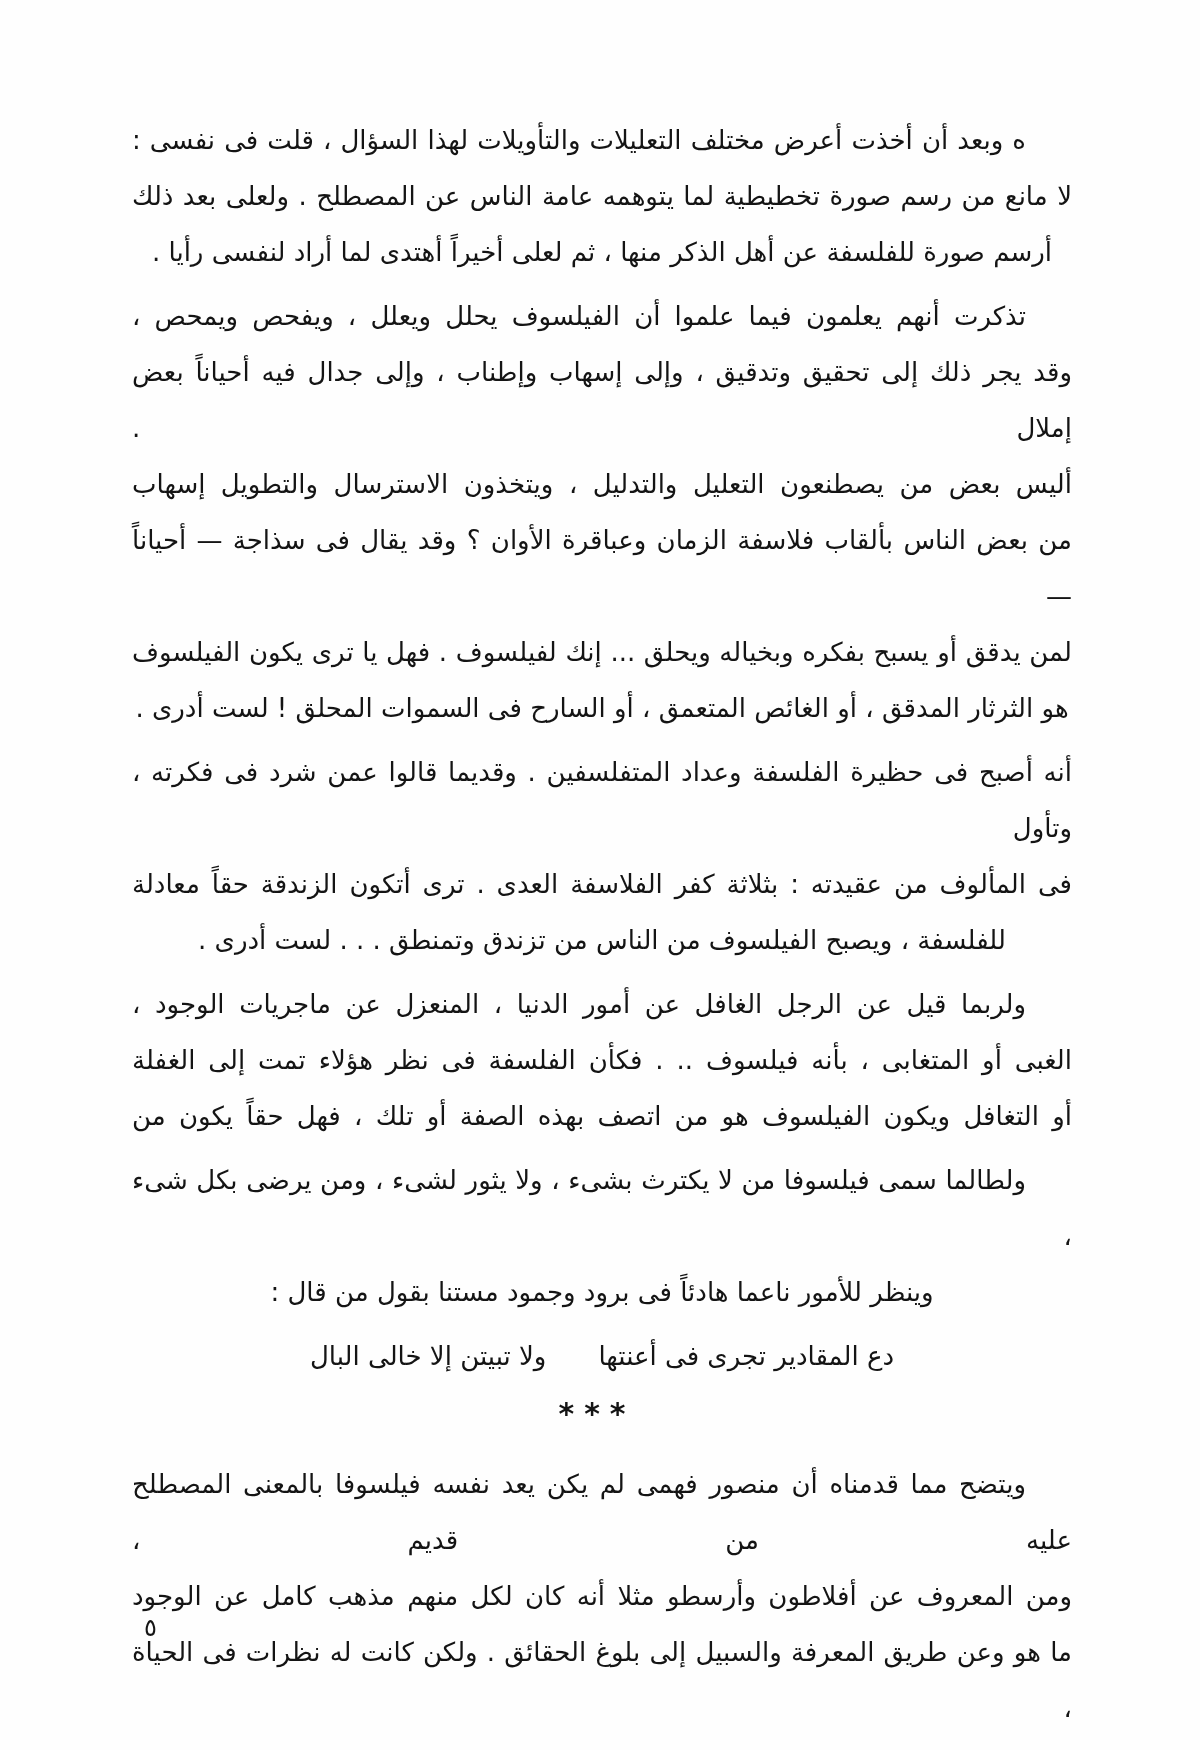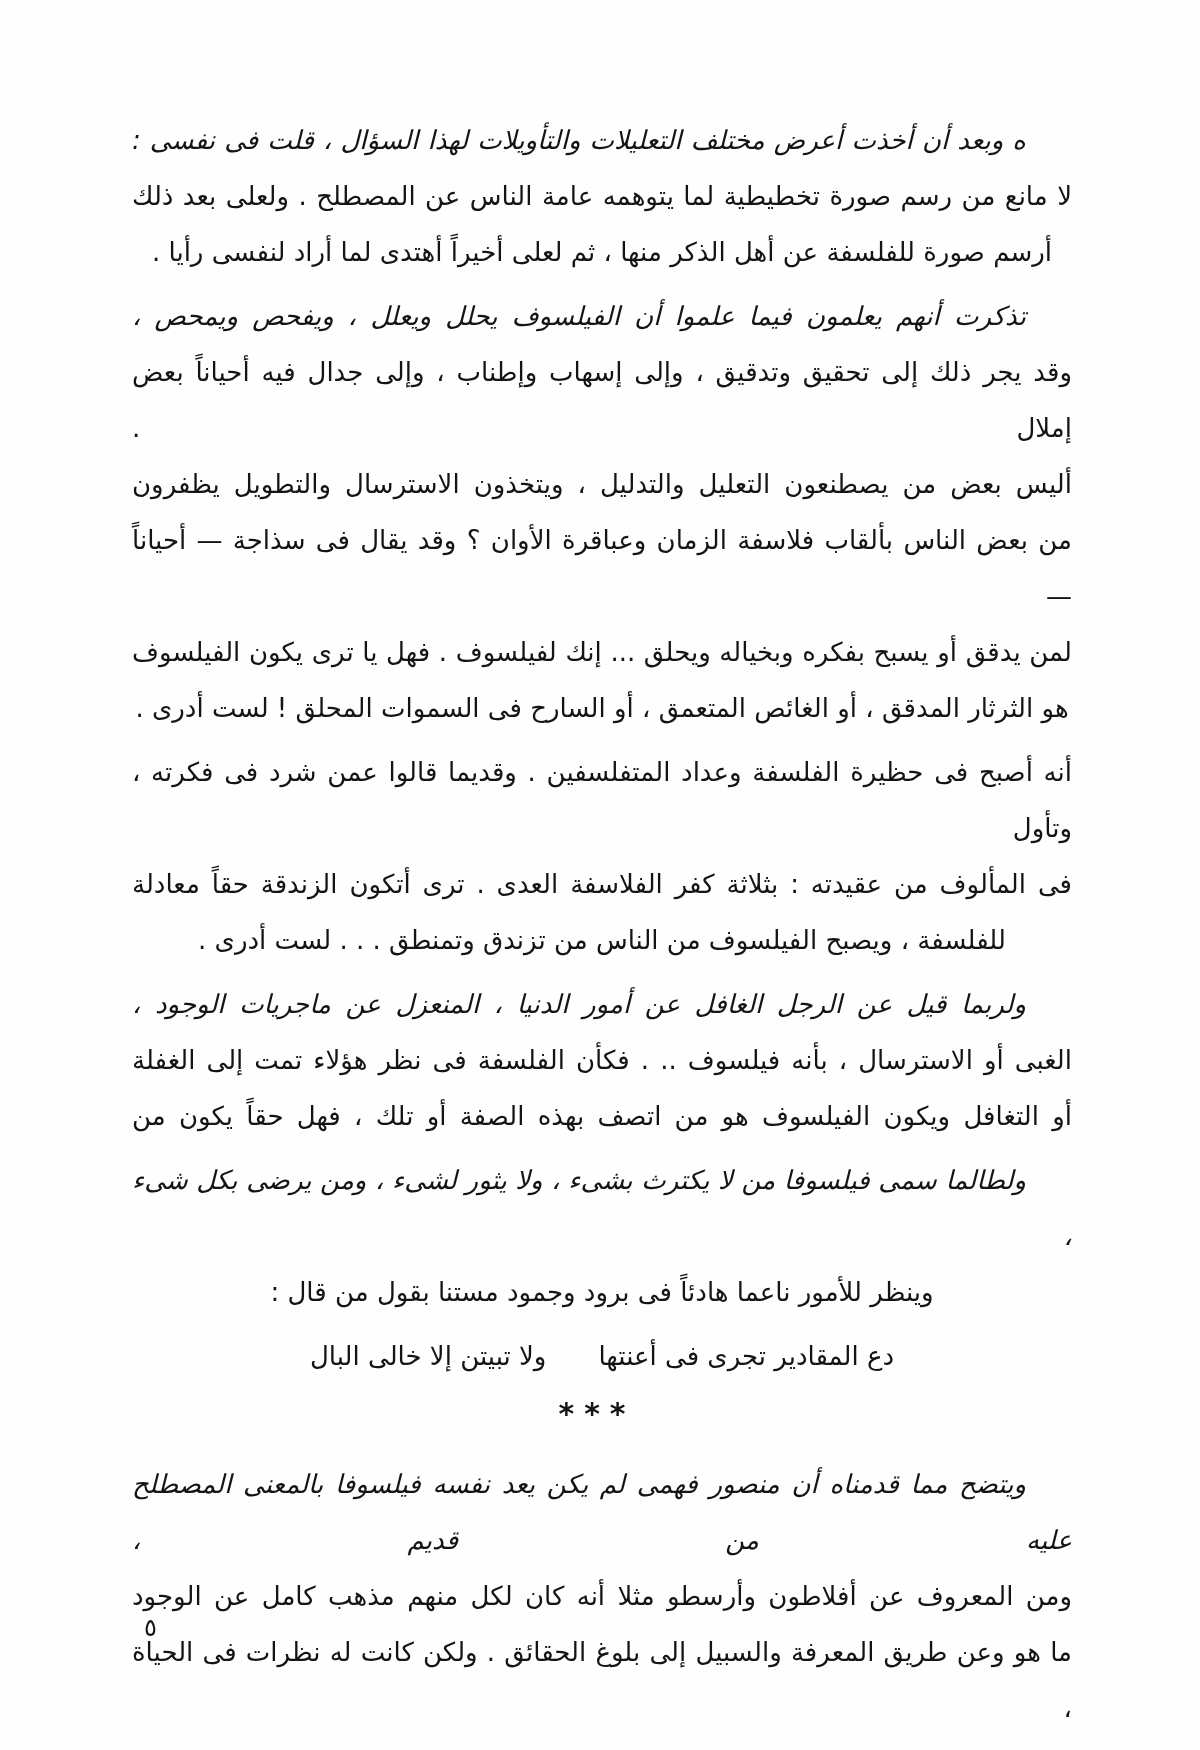--- a/index.html
+++ b/index.html
@@ -21,21 +21,21 @@
     font-size:26px;
     line-height:56px;
     -webkit-font-smoothing:antialiased;
   }
   .para{margin:0 0 8px 0;}
   .line{
     text-align:justify;
     text-align-last:justify;
     white-space:normal;
   }
-  .line.first{text-indent:46px;font-style:italic;}
+  .line.first{text-indent:46px;}
   .line.last{text-align:center;text-align-last:auto;}
   .verse{
     display:flex;
     flex-direction:row;
     justify-content:center;
     gap:52px;
     margin:4px 0 2px 0;
   }
   .verse span{white-space:nowrap;}
   .sep{
@@ -61,33 +61,33 @@
 <div class="book-page">
   <div class="text-column" id="text-column">
       <div class="para">
         <div class="line first">ه وبعد أن أخذت أعرض مختلف التعليلات والتأويلات لهذا السؤال ، قلت فى نفسى :</div>
         <div class="line">لا مانع من رسم صورة تخطيطية لما يتوهمه عامة الناس عن المصطلح . ولعلى بعد ذلك</div>
         <div class="line last">أرسم صورة للفلسفة عن أهل الذكر منها ، ثم لعلى أخيراً أهتدى لما أراد لنفسى رأيا .</div>
       </div>
       <div class="para">
         <div class="line first">تذكرت أنهم يعلمون فيما علموا أن الفيلسوف يحلل ويعلل ، ويفحص ويمحص ،</div>
         <div class="line">وقد يجر ذلك إلى تحقيق وتدقيق ، وإلى إسهاب وإطناب ، وإلى جدال فيه أحياناً بعض إملال .</div>
-        <div class="line">أليس بعض من يصطنعون التعليل والتدليل ، ويتخذون الاسترسال والتطويل يظفرون</div>
+        <div class="line">أليس بعض من يصطنعون التعليل والتدليل ، ويتخذون الاسترسال والتطويل إسهاب</div>
         <div class="line">من بعض الناس بألقاب فلاسفة الزمان وعباقرة الأوان ؟ وقد يقال فى سذاجة — أحياناً —</div>
         <div class="line">لمن يدقق أو يسبح بفكره وبخياله ويحلق ... إنك لفيلسوف . فهل يا ترى يكون الفيلسوف</div>
         <div class="line last">هو الثرثار المدقق ، أو الغائص المتعمق ، أو السارح فى السموات المحلق ! لست أدرى .</div>
       </div>
       <div class="para">
         <div class="line">أنه أصبح فى حظيرة الفلسفة وعداد المتفلسفين . وقديما قالوا عمن شرد فى فكرته ، وتأول</div>
         <div class="line">فى المألوف من عقيدته : بثلاثة كفر الفلاسفة العدى .  ترى أتكون الزندقة حقاً معادلة</div>
         <div class="line last">للفلسفة ، ويصبح الفيلسوف من الناس من تزندق وتمنطق . . . لست أدرى .</div>
       </div>
       <div class="para">
         <div class="line first">ولربما قيل عن الرجل الغافل عن أمور الدنيا ، المنعزل عن ماجريات الوجود ،</div>
-        <div class="line">الغبى أو الاسترسال ، بأنه فيلسوف .. . فكأن الفلسفة فى نظر هؤلاء تمت إلى الغفلة</div>
+        <div class="line">الغبى أو المتغابى ، بأنه فيلسوف .. . فكأن الفلسفة فى نظر هؤلاء تمت إلى الغفلة</div>
         <div class="line">أو التغافل ويكون الفيلسوف هو من اتصف بهذه الصفة أو تلك ، فهل حقاً يكون من</div>
       </div>
       <div class="para">
         <div class="line first">ولطالما سمى فيلسوفا من لا يكترث بشىء ، ولا يثور لشىء ، ومن يرضى بكل شىء ،</div>
         <div class="line last">وينظر للأمور ناعما هادئاً فى برود وجمود مستنا بقول من قال :</div>
       </div>
       <div class="verse">
         <span>دع المقادير تجرى فى أعنتها</span>
         <span>ولا تبيتن إلا خالى البال</span>
       </div>

